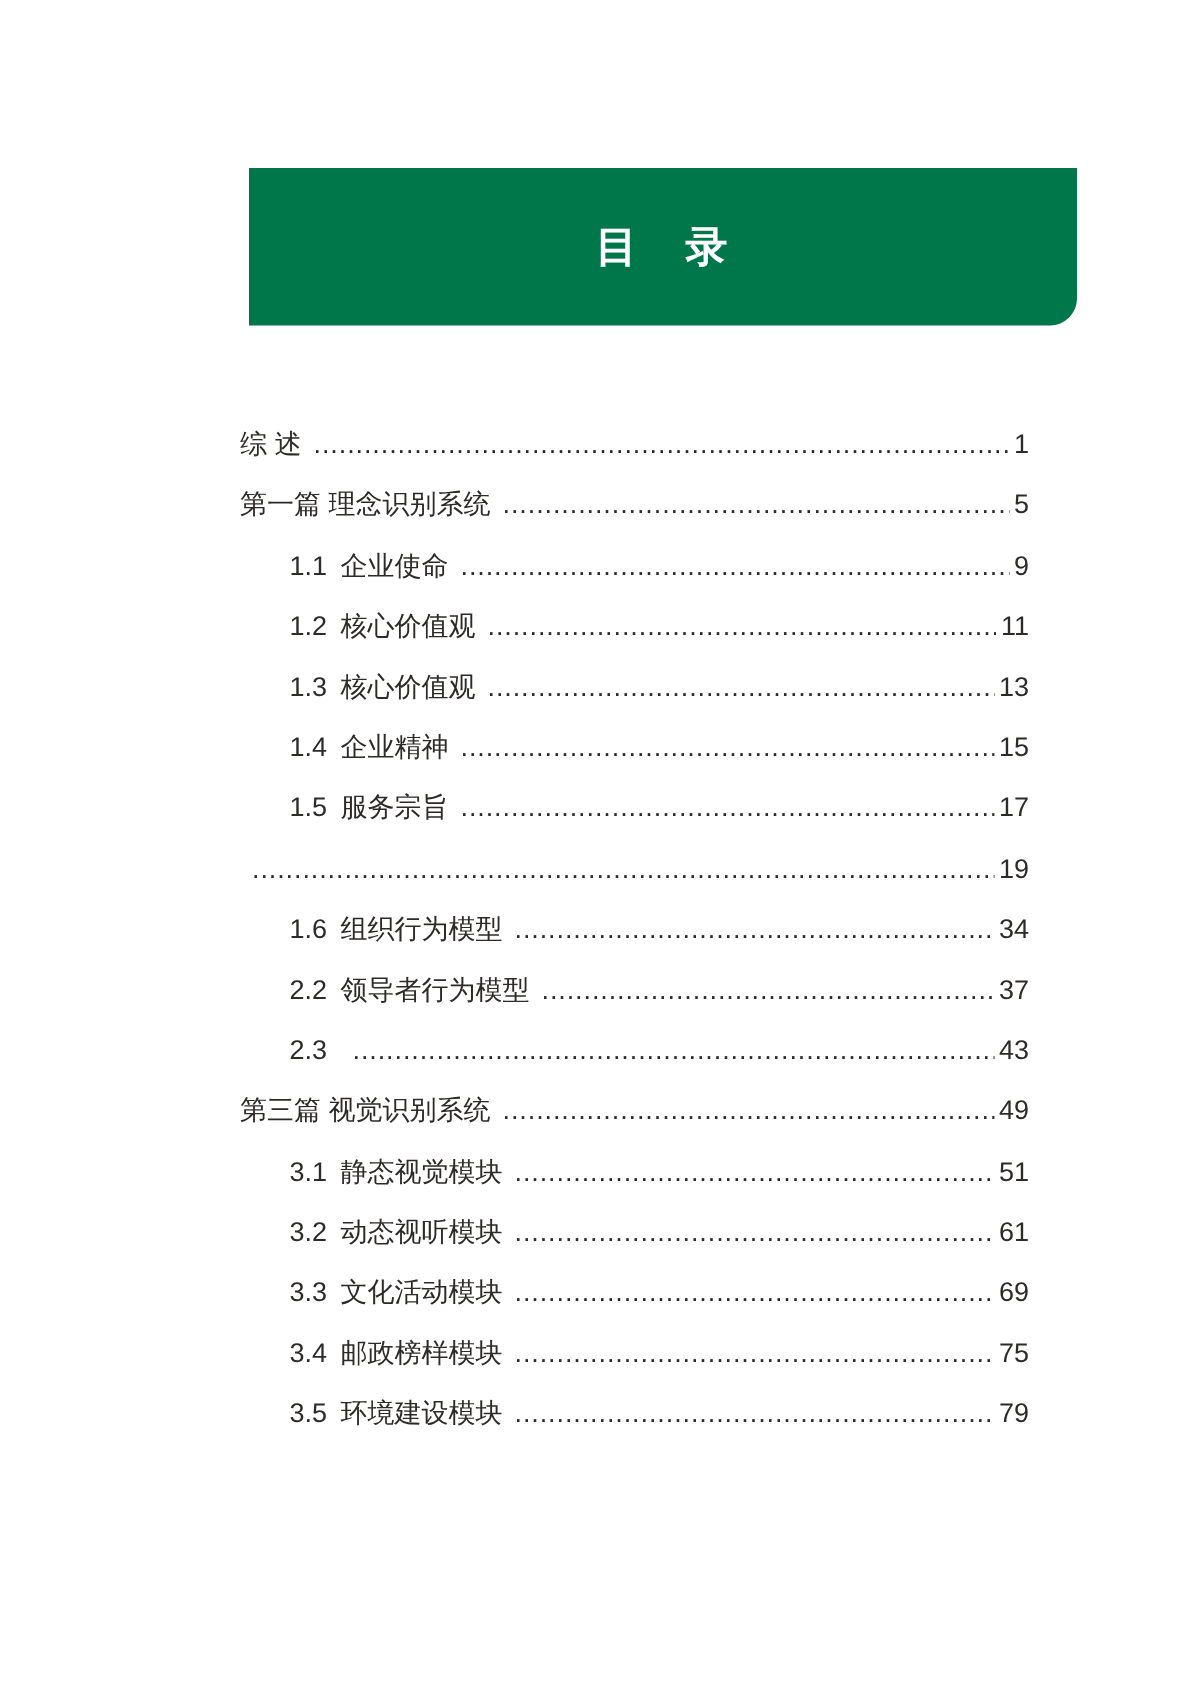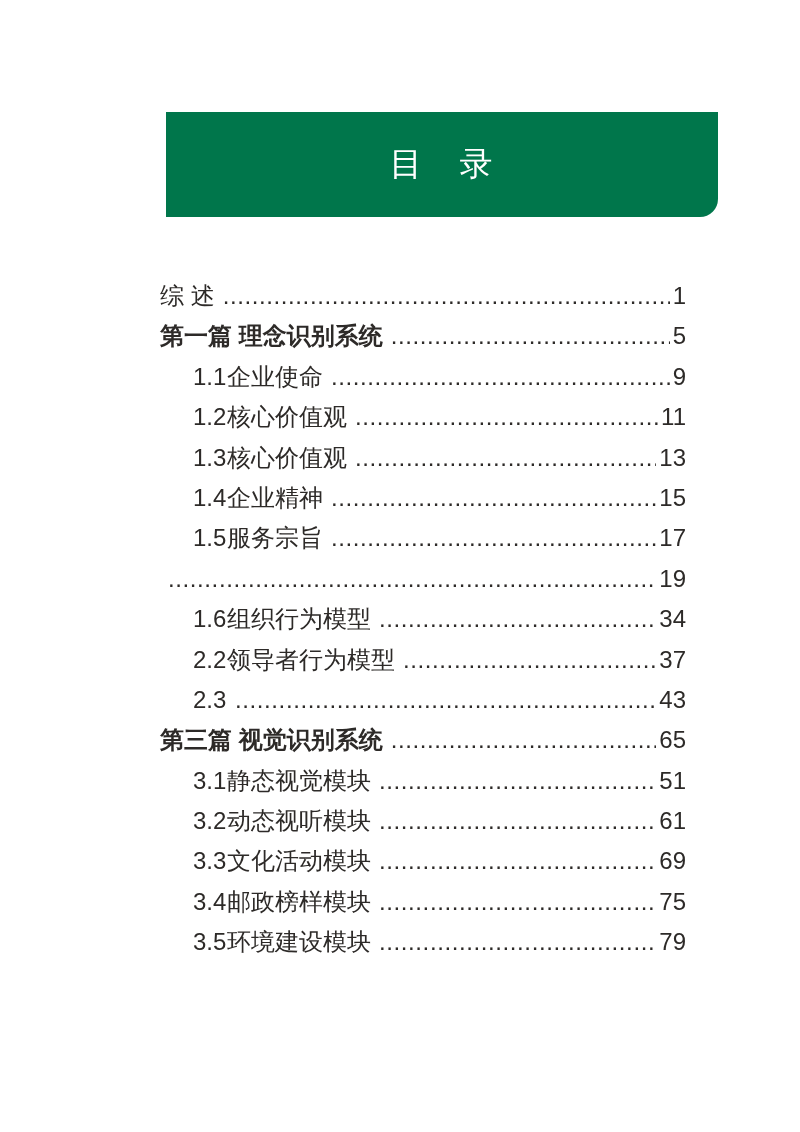--- a/index.html
+++ b/index.html
@@ -27,44 +27,44 @@
     width: 552px;
     height: 105px;
     background: var(--accent, #00764b);
     border-radius: 0 0 18px 0;
     display: flex;
     align-items: center;
     justify-content: center;
   }
   .banner-title {
     color: #ffffff;
-    font-size: 33px;
-    font-weight: 400;
+    font-size: 28px;
+    font-weight: 700;
     letter-spacing: 2px;
     white-space: pre;
   }
   
   .toc {
     position: absolute;
     left: 160px;
     top: 276px;
     width: 526px;
   }
   .row {
     display: flex;
     align-items: baseline;
     height: 40.4px;
     line-height: 40.4px;
-    font-size: 24px;
+    font-size: 18px;
     color: var(--ink, #2d2a28);
     white-space: nowrap;
   }
   .row.section .label,
   .row.section .num {
-    font-weight: 700;
+    font-weight: 400;
   }
   .row.sub {
     padding-left: 33px;
     justify-content: center;
   }
   .num {
     flex: 0 0 34px;
     width: 34px;
   }
   .label {
@@ -154,21 +154,21 @@
   </div>
       <div class="row sub">
     <span class="num">2.3</span>
     <span class="dots" aria-hidden="true">............................................................................................................................................</span>
     <span class="pg">43</span>
   </div>
       <div class="row section">
 
     <span class="label">第三篇 视觉识别系统</span>
     <span class="dots" aria-hidden="true">............................................................................................................................................</span>
-    <span class="pg">65</span>
+    <span class="pg">49</span>
   </div>
       <div class="row sub">
     <span class="num">3.1</span>
     <span class="label">静态视觉模块</span>
     <span class="dots" aria-hidden="true">............................................................................................................................................</span>
     <span class="pg">51</span>
   </div>
       <div class="row sub">
     <span class="num">3.2</span>
     <span class="label">动态视听模块</span>

